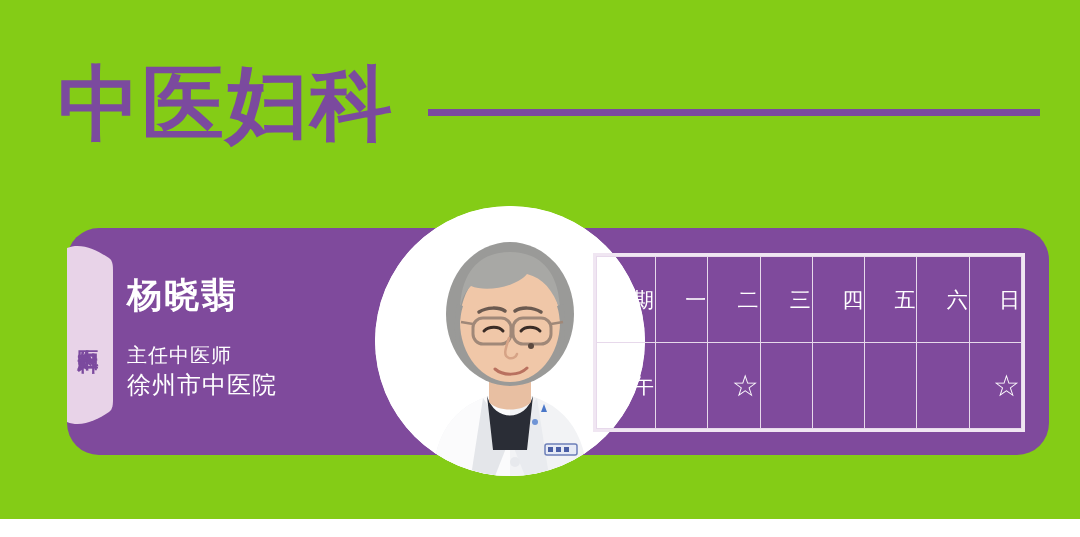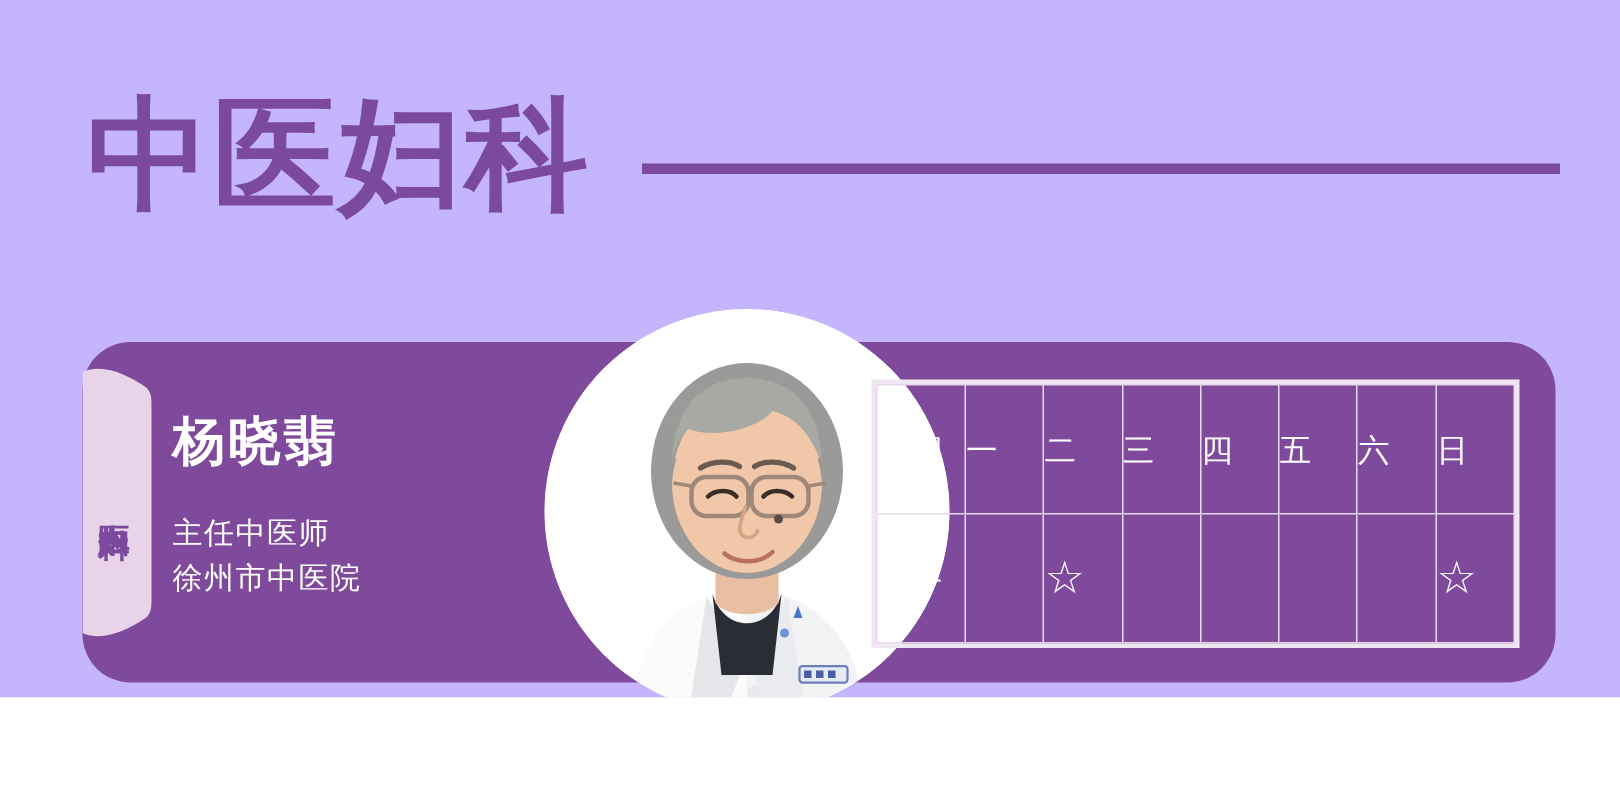--- a/index.html
+++ b/index.html
@@ -6,22 +6,22 @@
     margin: 0;
     padding: 0;
     background: #ffffff;
   }
   body {
     font-family: "DejaVu Sans", "Liberation Sans", sans-serif;
   }
   #stage {
     position: relative;
     width: 1080px;
-    height: 465px;
-    background: #c4b5fd;
+    height: 519px;
+    background: #84cc16;
     overflow: hidden;
   }
 
   
   .header-title {
     position: absolute;
     left: 58px;
     top: 56px;
     font-size: 82px;
     line-height: 96px;
@@ -35,21 +35,21 @@
     left: 428px;
     top: 109px;
     width: 612px;
     height: 7px;
     background: #7b4a9e;
   }
 
   
   .card {
     position: absolute;
-    left: 55px;
+    left: 67px;
     top: 228px;
     width: 982px;
     height: 227px;
     background: #7f4a9c;
     border-radius: 32px;
   }
 
   
   .ribbon {
     position: absolute;
@@ -96,21 +96,21 @@
   .doctor-role {
     color: #ffffff;
     font-size: 20px;
     line-height: 30px;
     letter-spacing: 1px;
     margin-top: 24px;
     white-space: nowrap;
   }
   .doctor-hospital {
     color: #ffffff;
-    font-size: 20px;
+    font-size: 24px;
     line-height: 30px;
     letter-spacing: 1px;
     white-space: nowrap;
   }
 
   
   .portrait {
     position: absolute;
     left: 308px;
     top: -22px;
@@ -135,21 +135,21 @@
   .schedule table {
     width: 100%;
     height: 100%;
     border-collapse: collapse;
     table-layout: fixed;
   }
   .schedule td {
     border: 1px solid #e7d9eb;
     color: #ffffff;
     font-size: 21px;
-    text-align: left;
+    text-align: right;
     vertical-align: middle;
     padding: 0;
     letter-spacing: 1px;
   }
   .schedule td.rowhead {
     width: 58px;
     font-size: 21px;
   }
   .schedule td.star {
     font-size: 30px;

